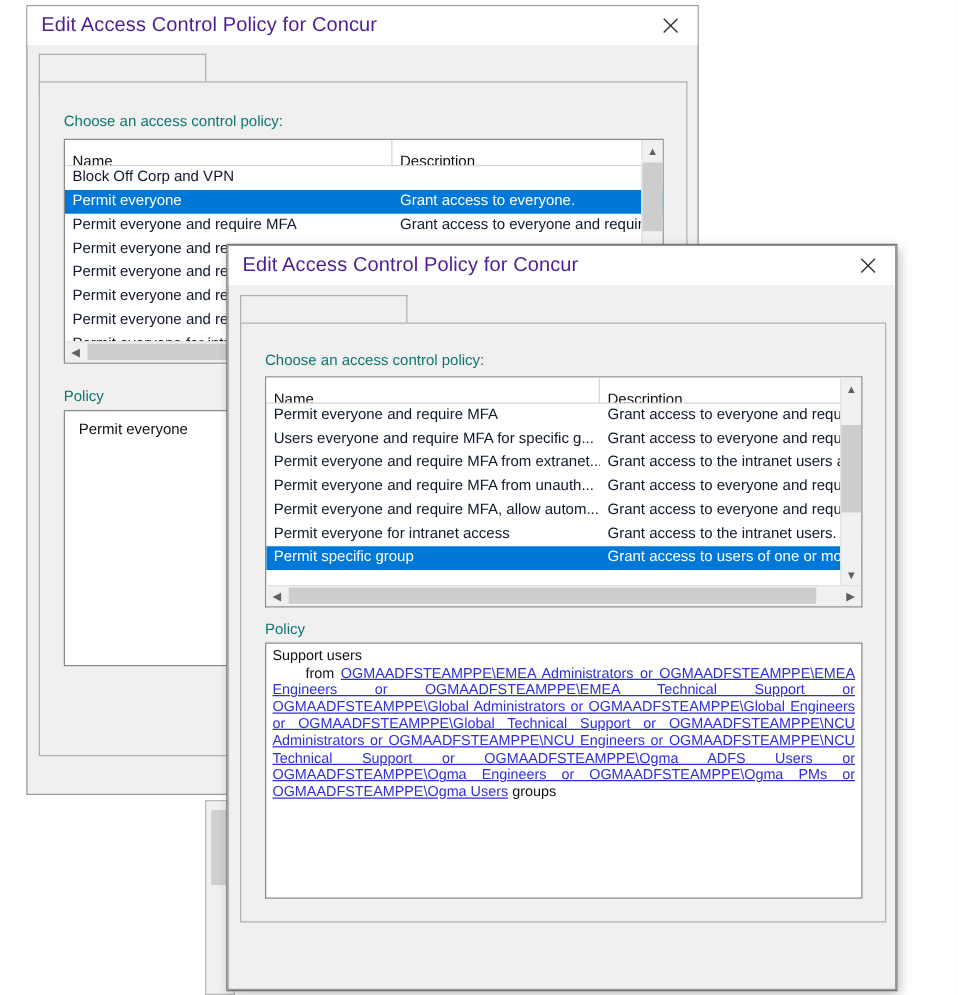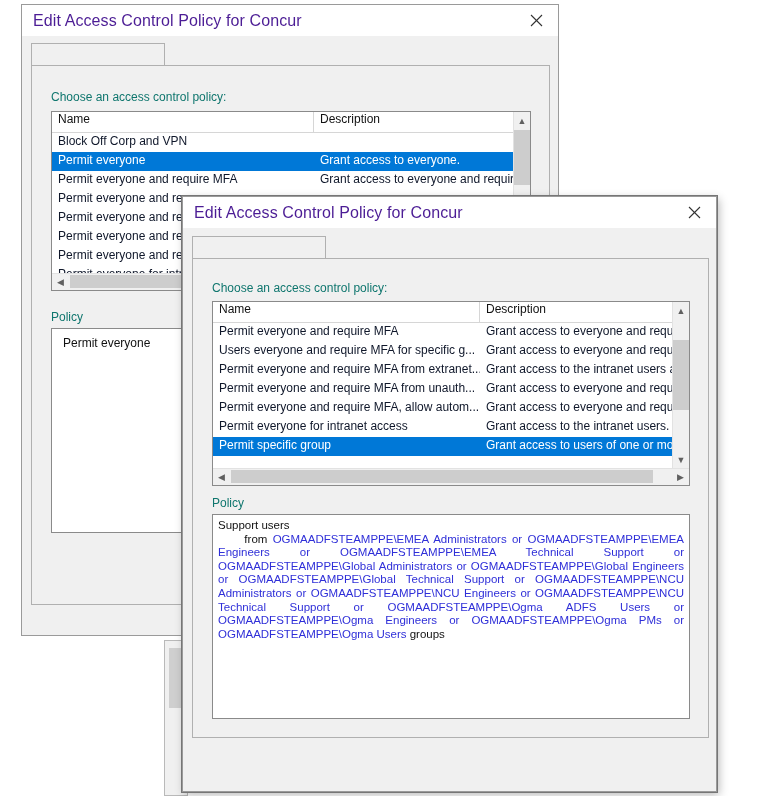--- a/index.html
+++ b/index.html
@@ -90,25 +90,26 @@
   .lv-header {
     display: flex;
     height: 21px;
     background: #ffffff;
     border-bottom: 1px solid #d6d6d6;
     box-sizing: border-box;
     font-size: 12px;
     color: #111;
   }
   .lv-header .col {
-    padding: 0 0 0 6px;
+    padding: 10px 0 0 6px;
     box-sizing: border-box;
     white-space: nowrap;
     overflow: hidden;
     border-right: 1px solid #d6d6d6;
+    text-decoration: underline;
   }
   .lv-header .col:last-child { border-right: none; }
   .lv-rows { position: relative; }
   .lv-row {
     display: flex;
     height: 19px;
     font-size: 12px;
     color: #0f172a;
     box-sizing: border-box;
   }
@@ -176,20 +177,21 @@
     box-sizing: border-box;
     overflow: hidden;
     padding: 4px 5px;
     font-size: 11.5px;
     line-height: 13.6px;
     color: #111;
   }
   .policybox .plain { color: #111; }
   .policybox .grp {
     color: #2f2fd8;
+    text-decoration: underline;
   }
   .policybox .simple {
     font-size: 12px;
     color: #111;
     padding: 4px 6px;
   }
 
   
   .btnrow { position: absolute; display: flex; gap: 9px; }
   .btn {

